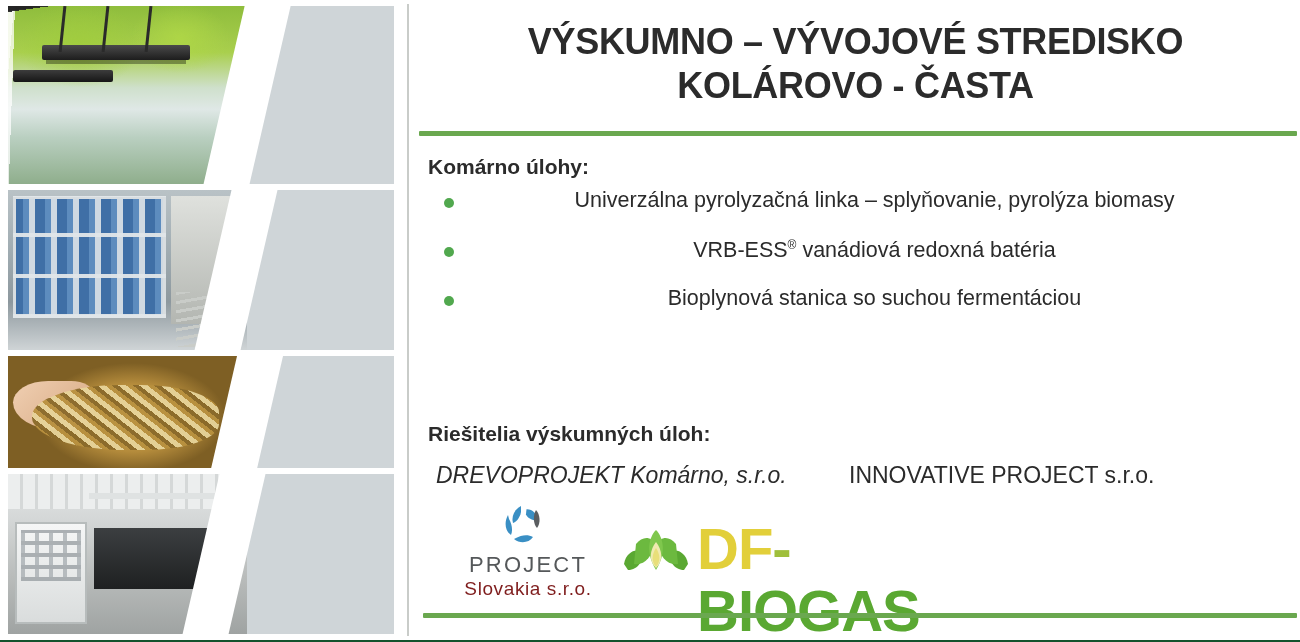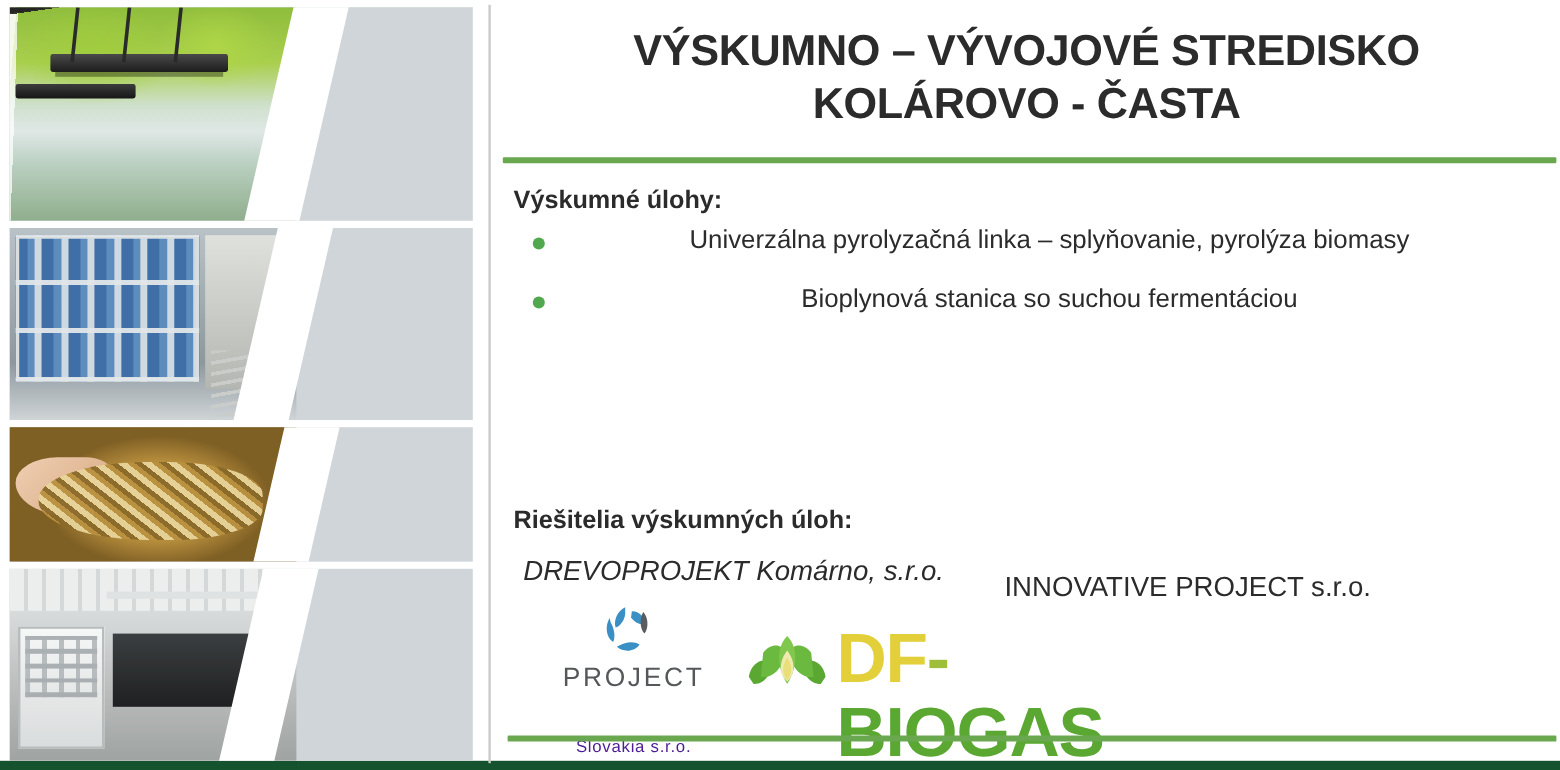--- a/index.html
+++ b/index.html
@@ -8,21 +8,21 @@
     background:#ffffff;
     font-family:"Liberation Sans", sans-serif;
     overflow:hidden;
     position:relative;
   }
   .slide{
     position:relative;
     width:1300px;height:642px;
     background:#ffffff;
     box-sizing:border-box;
-    border-bottom:8px solid #14532d;
+    border-bottom:2px solid #14532d;
   }
 
   
   .collage{
     position:absolute;left:8px;top:6px;
     width:386px;height:628px;
   }
   .photo-row{
     position:absolute;left:0;width:386px;
     overflow:hidden;
@@ -199,43 +199,42 @@
     background:#51a84e;
   }
   .bullet sup{font-size:12px;vertical-align:super;}
 
   .solvers{
     position:absolute;left:18px;top:462px;width:860px;
     font-size:23px;color:#2b2b2b;
     white-space:nowrap;
   }
   .solver-1{position:absolute;left:3px;top:0;font-style:italic;}
-  .solver-2{position:absolute;left:404px;top:0;margin-top:14px;}
+  .solver-2{position:absolute;left:416px;top:0;}
 
   
   .logos{position:absolute;left:0;top:500px;width:885px;height:110px;}
 
   .logo-hydrogen{
     position:absolute;left:28px;top:2px;width:170px;height:100px;
   }
   .pinwheel{
     position:absolute;left:52px;top:0;width:56px;height:50px;
   }
   .hydro-text{
     position:absolute;left:0;top:50px;width:170px;
     text-align:center;
     font-size:22px;letter-spacing:2.2px;color:#55585a;
     font-family:"Liberation Sans", sans-serif;
   }
   .hydro-sub{
     position:absolute;left:0;top:76px;width:170px;
     text-align:center;
-    font-size:14px;letter-spacing:.6px;color:#4c1d95;
-    font-family:"Liberation Sans", sans-serif;
-    margin-top:36px;
+    font-size:19px;letter-spacing:.6px;color:#7f1d1d;
+    font-family:"Liberation Sans", sans-serif;
   }
 
   .logo-biogas{
     position:absolute;left:200px;top:20px;width:310px;height:70px;
   }
   .lotus{position:absolute;left:5px;top:4px;width:72px;height:56px;}
   .biogas-text{
     position:absolute;left:82px;top:-2px;
     font-size:58px;font-weight:bold;letter-spacing:-1px;
     line-height:62px;
@@ -297,26 +296,30 @@
 
   <div class="content">
 
     <h1 class="title">
       <span>VÝSKUMNO – VÝVOJOVÉ STREDISKO</span><br>
       <span>KOLÁROVO - ČASTA</span>
     </h1>
 
     <div class="rule rule-top"></div>
 
-    <div class="section-head head-tasks">Výskumné úlohy:</div>
+    <div class="section-head head-tasks">Komárno úlohy:</div>
 
     <ul class="bullets">
       <li class="bullet">
         <span class="dot"></span>
         <span>Univerzálna pyrolyzačná linka – splyňovanie, pyrolýza biomasy</span>
+      </li>
+      <li class="bullet">
+        <span class="dot"></span>
+        <span>VRB-ESS</span><sup>®</sup><span> vanádiová redoxná batéria</span>
       </li>
       <li class="bullet">
         <span class="dot"></span>
         <span>Bioplynová stanica so suchou fermentáciou</span>
       </li>
     </ul>
 
     <div class="section-head head-solvers">Riešitelia výskumných úloh:</div>
 
     <div class="solvers">

